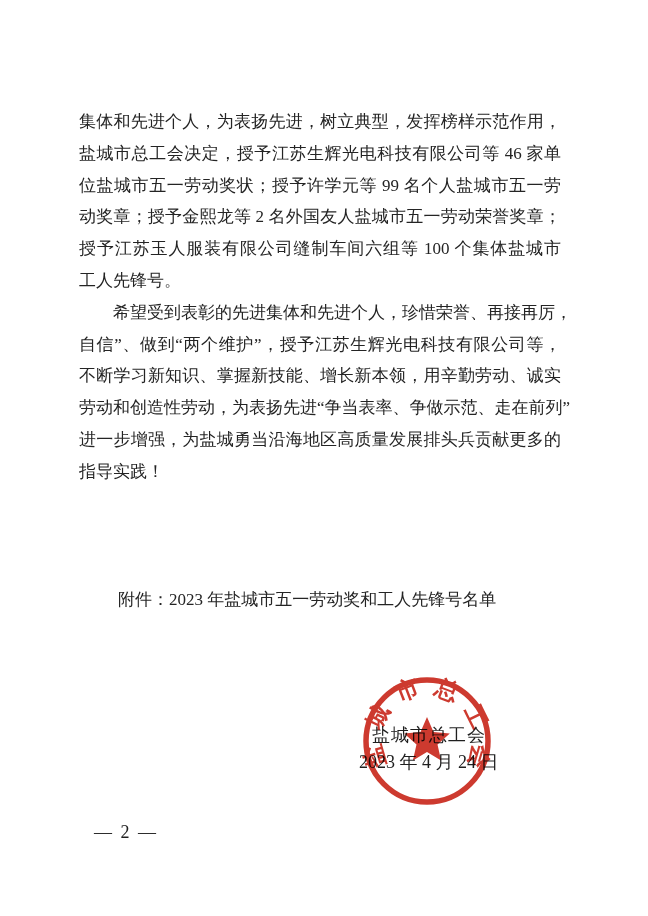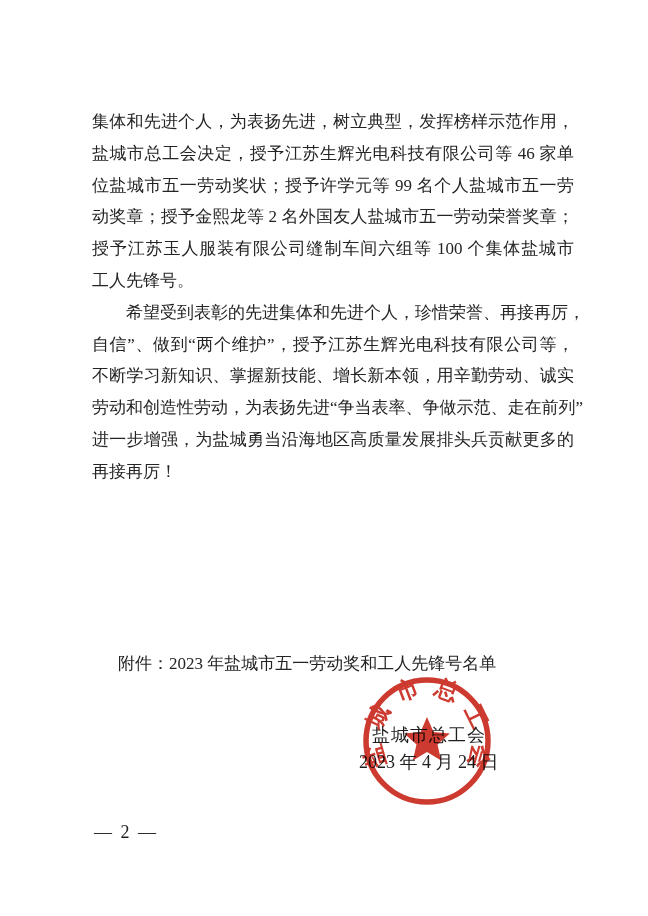--- a/index.html
+++ b/index.html
@@ -11,42 +11,42 @@
     position: relative;
     width: 648px;
     height: 916px;
     background: #ffffff;
     overflow: hidden;
     font-family: "Liberation Serif", serif;
     color: #242424;
   }
   .body-text {
     position: absolute;
-    left: 92px;
+    left: 79px;
     top: 106px;
     width: 482px;
     font-size: 17px;
     line-height: 31.8px;
     letter-spacing: 0;
   }
   .line {
     text-align: justify;
     text-align-last: justify;
     white-space: nowrap;
   }
   .line.last {
     text-align-last: left;
   }
   .line.indent {
     padding-left: 34px;
   }
   .attachment {
     position: absolute;
     left: 84px;
-    top: 648px;
+    top: 584px;
     width: 482px;
     padding-left: 34px;
     box-sizing: border-box;
     font-size: 17px;
     line-height: 31.8px;
   }
   .signature {
     position: absolute;
     left: 372px;
     top: 723px;
@@ -103,21 +103,21 @@
       <div class="line">盐城市总工会决定，授予江苏生辉光电科技有限公司等 46 家单</div>
       <div class="line">位盐城市五一劳动奖状；授予许学元等 99 名个人盐城市五一劳</div>
       <div class="line">动奖章；授予金熙龙等 2 名外国友人盐城市五一劳动荣誉奖章；</div>
       <div class="line">授予江苏玉人服装有限公司缝制车间六组等 100 个集体盐城市</div>
       <div class="line last">工人先锋号。</div>
       <div class="line indent">希望受到表彰的先进集体和先进个人，珍惜荣誉、再接再厉，</div>
       <div class="line">自信”、做到“两个维护”，授予江苏生辉光电科技有限公司等，</div>
       <div class="line">不断学习新知识、掌握新技能、增长新本领，用辛勤劳动、诚实</div>
       <div class="line">劳动和创造性劳动，为表扬先进“争当表率、争做示范、走在前列”</div>
       <div class="line">进一步增强，为盐城勇当沿海地区高质量发展排头兵贡献更多的</div>
-      <div class="line last">再接再厉！</div>
+      <div class="line last">指导实践！</div>
     </div>
 
   <div class="attachment">附件：2023 年盐城市五一劳动奖和工人先锋号名单</div>
 
   <div class="signature">盐城市总工会</div>
 
   <div class="issue-date">2023 年 4 月 24 日</div>
 
   <svg class="seal" viewBox="0 0 130 130" aria-hidden="true">
     <circle class="seal-ring" cx="65" cy="65" r="61"></circle>

